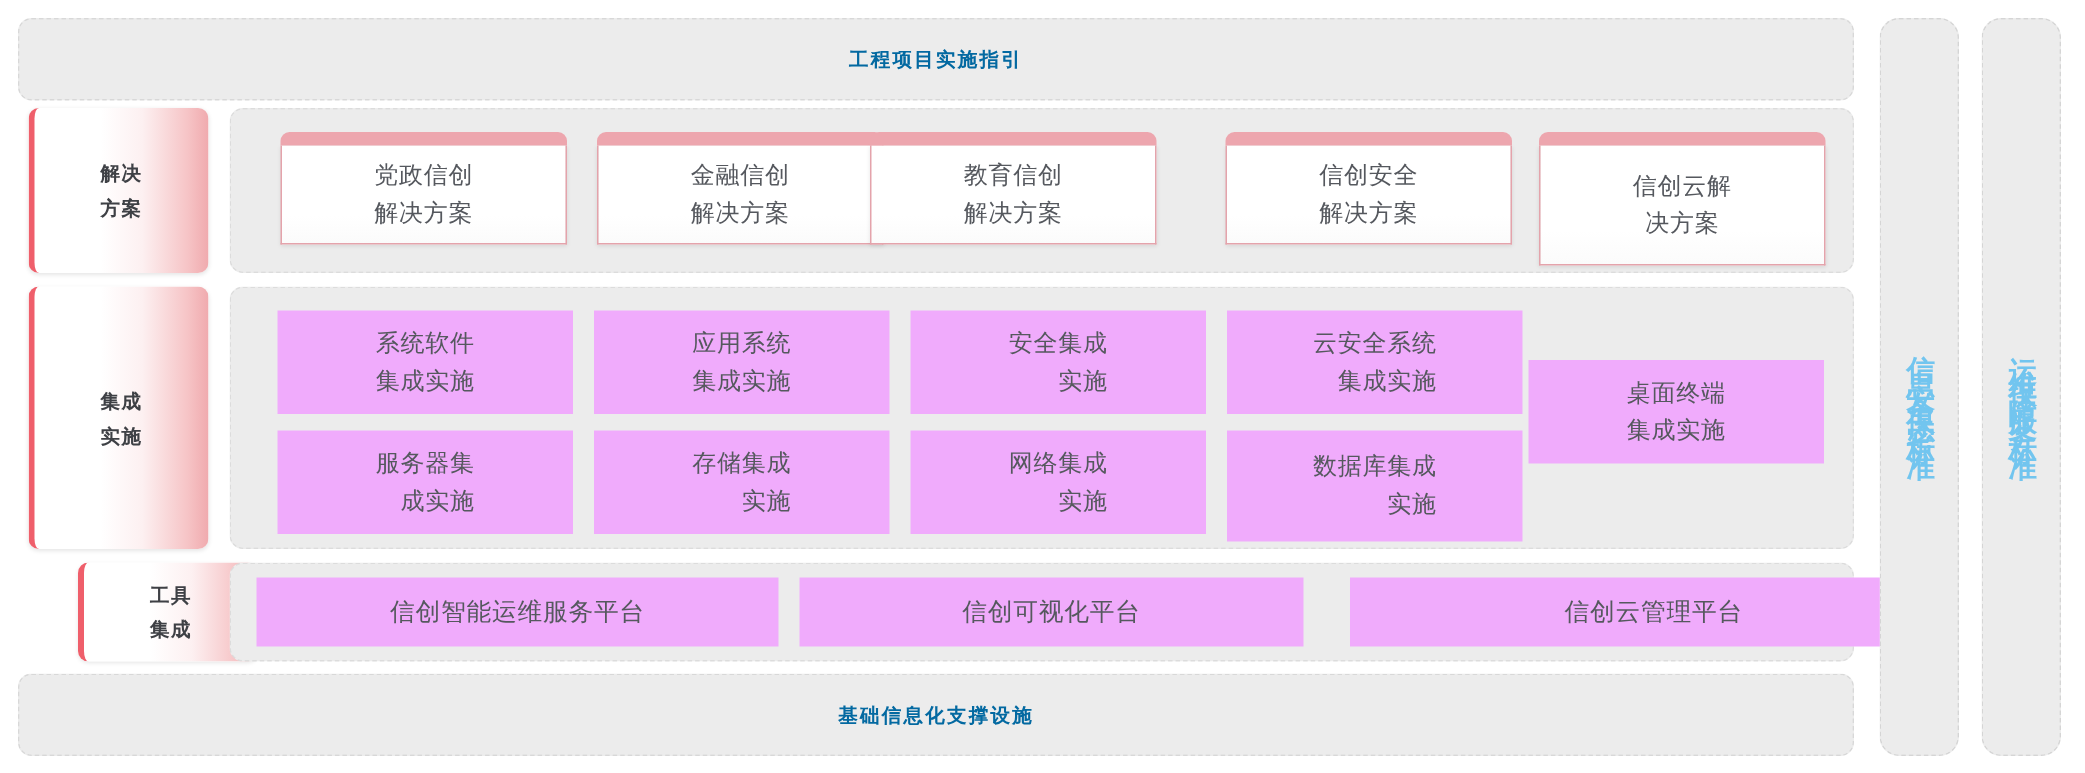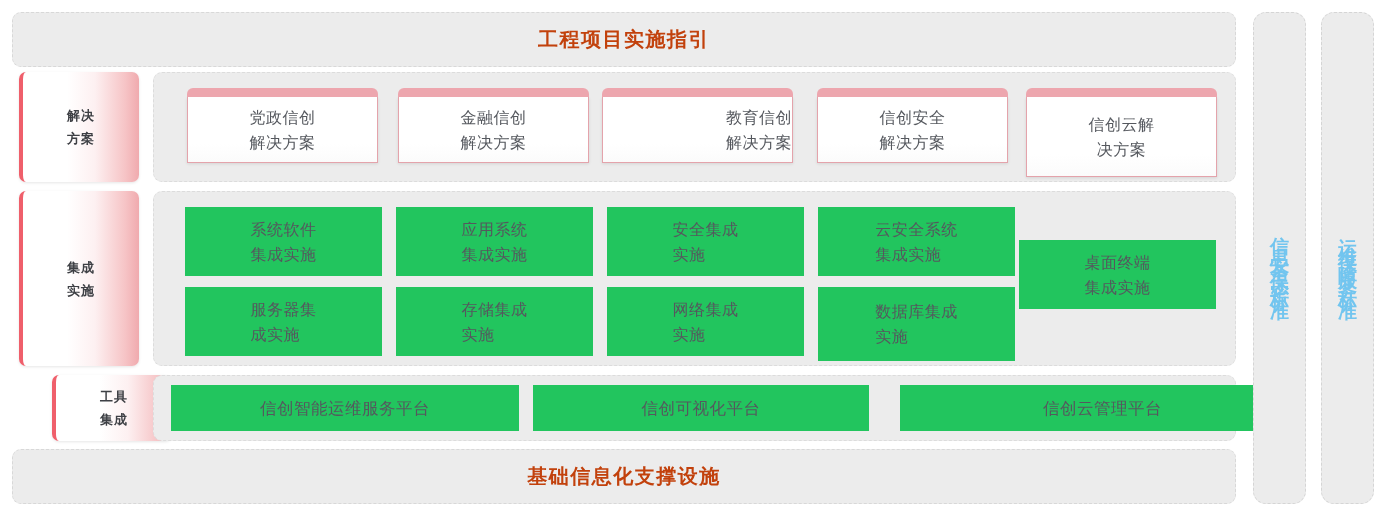--- a/index.html
+++ b/index.html
@@ -25,23 +25,23 @@
     border-radius:9px;
     box-sizing:border-box;
     position:absolute;
   }
 
   
   .banner{
     display:flex;align-items:center;justify-content:center;
   }
   .banner-text{
-    color:#c2410c;
+    color:#0369a1;
     font-weight:bold;
-    font-size:20px;
+    font-size:13px;
     letter-spacing:1.5px;
   }
 
   
   .rowlabel{
     position:absolute;
     box-sizing:border-box;
     border-radius:7px;
     background:linear-gradient(to right,#ffffff 0%,#ffffff 38%,#fdf0f1 62%,#f6c4c6 88%,#f0aaae 100%);
     border-left:4px solid #ef5f6b;
@@ -95,23 +95,23 @@
     font-size:16px;
     line-height:25px;
     letter-spacing:.5px;
     position:relative;z-index:2;
   }
 
   
   .wcard{
     position:absolute;
     box-sizing:border-box;
-    background:#22c55e;
-    display:flex;align-items:center;justify-content:center;
-    text-align:left;
+    background:#f0abfc;
+    display:flex;align-items:center;justify-content:center;
+    text-align:right;
   }
   .wcard-label{
     color:#55585e;
     font-size:16px;
     line-height:25px;
     letter-spacing:.5px;
   }
   .wcard-label.wide{font-size:16.5px;}
 
   
@@ -159,21 +159,21 @@
     </div>
   </div>
 
   <div class="sol-card" style="left:398px;top:97px;width:191px;height:66px;">
     <div class="sol-label">
       <div>金融信创</div>
       <div>解决方案</div>
     </div>
   </div>
 
-  <div class="sol-card" style="left:602px;top:97px;width:191px;height:66px;justify-content:flex-end;">
+  <div class="sol-card" style="left:580px;top:97px;width:191px;height:66px;">
     <div class="sol-label">
       <div>教育信创</div>
       <div>解决方案</div>
     </div>
   </div>
 
   <div class="sol-card" style="left:817px;top:97px;width:191px;height:66px;">
     <div class="sol-label">
       <div>信创安全</div>
       <div>解决方案</div>

